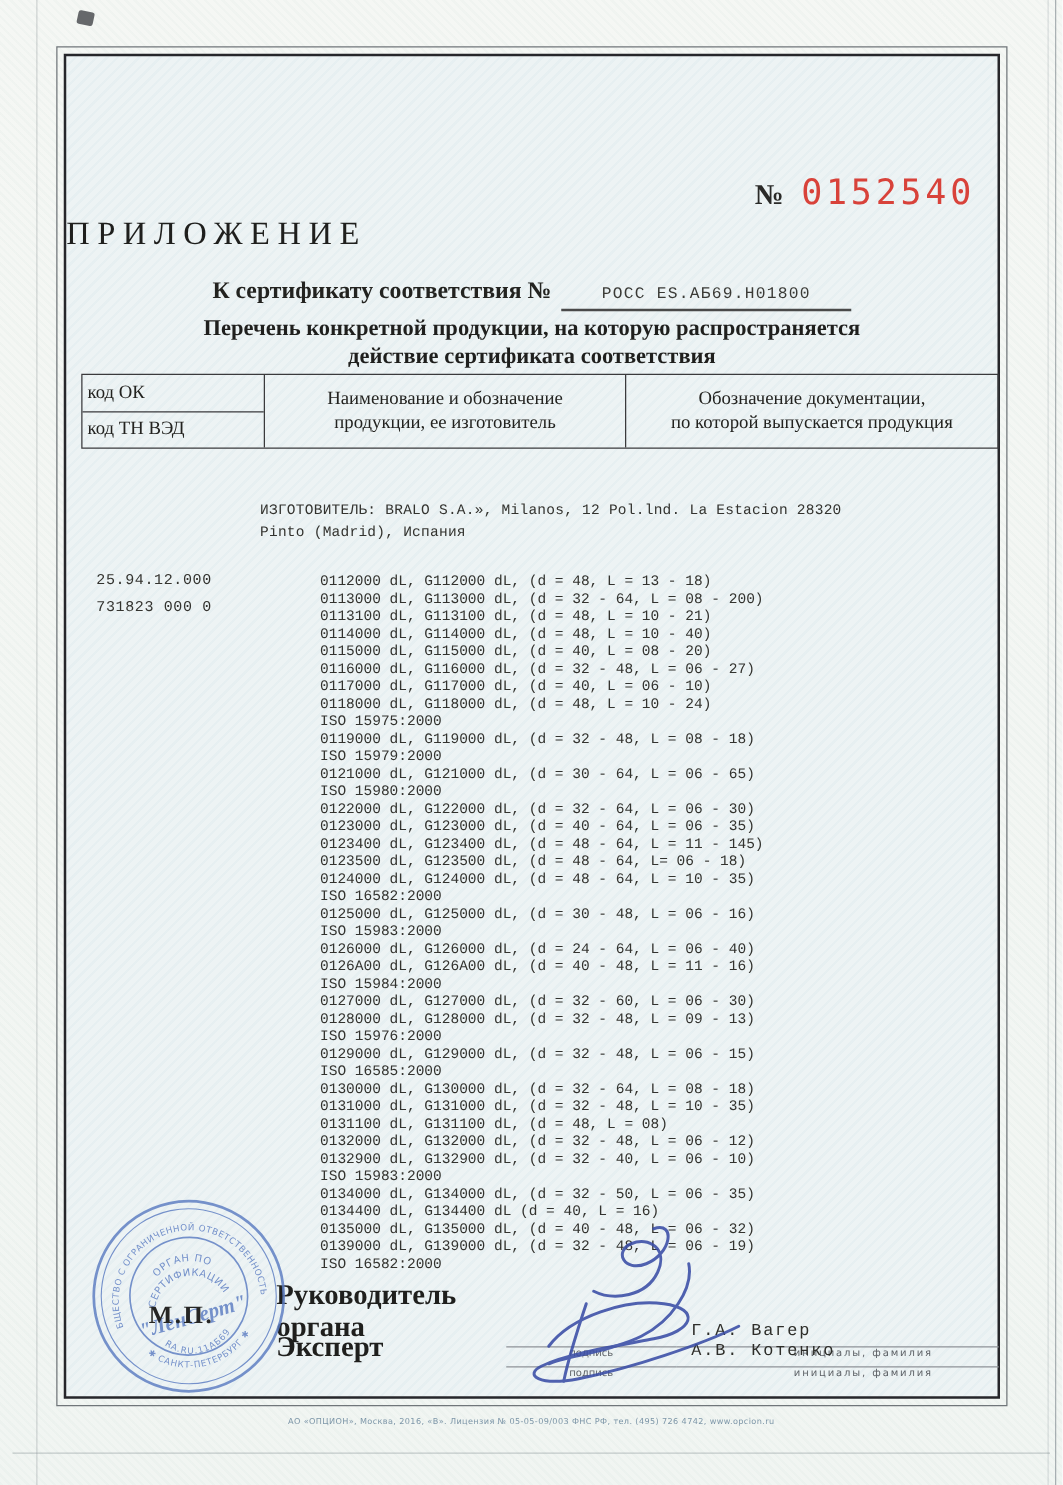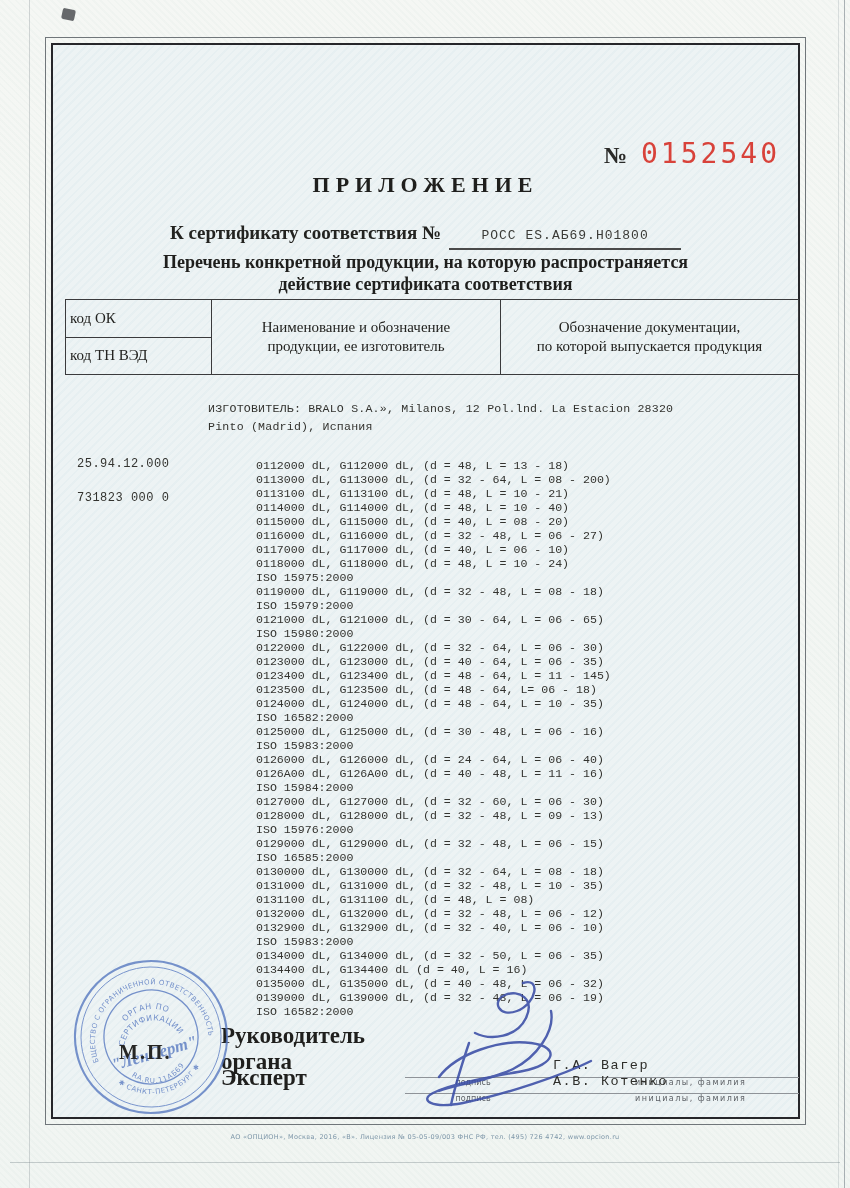--- a/index.html
+++ b/index.html
@@ -23,43 +23,43 @@
 
   .header-box{position:relative;padding-top:11px;height:67px;border-bottom:1.5px solid #26262a;text-align:center;}
   .header-box::after{content:"";position:absolute;left:-2px;right:-2px;bottom:-6px;border-bottom:1.5px solid #26262a;}
   .hdr1{font-size:25px;font-weight:bold;letter-spacing:6px;color:#1d1d1b;}
   .hdr2{font-size:16.5px;font-weight:bold;margin-top:5px;letter-spacing:0;transform:scaleX(.97);color:#1d1d1b;}
 
   .form-number{position:absolute;top:92px;right:18px;display:flex;align-items:baseline;gap:14px;}
   .fn-prefix{font-size:23px;font-weight:bold;color:#2a2a28;}
   .fn-value{font-family:"DejaVu Sans Mono",monospace;font-size:28px;letter-spacing:3px;}
 
-  .doc-title{position:absolute;top:127px;left:0;width:100%;text-align:center;
-    font-size:22px;font-weight:bold;letter-spacing:6px;color:#1f1f1d;}
+  .doc-title{position:absolute;top:127px;left:0;width:100%;
+    font-size:26px;font-weight:normal;letter-spacing:6px;color:#1f1f1d;}
 
   .cert-ref{position:absolute;top:177px;left:0;width:100%;text-align:center;font-size:19px;font-weight:bold;}
   .u-line{display:inline-block;width:232px;border-bottom:2px solid #4a4a4a;margin-left:8px;vertical-align:baseline;}
   .u-val{display:block;font-family:"Liberation Mono","DejaVu Sans Mono",monospace;font-weight:normal;
     font-size:13px;letter-spacing:1px;text-align:center;padding-bottom:5px;color:#3a3a36;}
 
   .subtitle{position:absolute;top:207px;left:0;width:100%;text-align:center;
     font-size:18px;font-weight:bold;line-height:21.5px;color:#1f1f1d;}
 
-  .spec-table{position:absolute;left:12px;top:254px;width:734px;height:76px;border:1.5px solid #3a3a3c;
+  .spec-table{position:absolute;left:12px;top:254px;width:734px;height:60px;border:1.5px solid #3a3a3c;
     box-sizing:border-box;display:grid;grid-template-columns:146px 1fr 297px;}
   .col1{border-right:1px solid #3a3a3c;display:flex;flex-direction:column;}
   .col1 .cell{flex:1;display:flex;align-items:center;padding-left:4px;font-size:15px;}
   .col1 .cell:first-child{border-bottom:1px solid #3a3a3c;}
   .colc{display:flex;align-items:center;justify-content:center;text-align:center;
     font-size:15px;line-height:19px;white-space:pre-line;}
   .col2{border-right:1px solid #3a3a3c;}
 
   .mono{font-family:"Liberation Mono","DejaVu Sans Mono",monospace;color:#33332f;}
   .codes-col{position:absolute;left:24px;top:412px;font-size:12px;letter-spacing:.5px;}
-  .code2{margin-top:20px;}
+  .code2{margin-top:8px;}
   .content-col{position:absolute;left:155px;top:355px;width:585px;font-size:11.6px;}
   .mfr-line{line-height:17.5px;letter-spacing:.2px;}
   .products{margin-top:24px;}
   .product-line{line-height:14px;white-space:pre;margin-left:48px;}
 
   .sig-row{position:absolute;left:168px;width:578px;display:flex;align-items:flex-end;}
   .sig-row1{top:978px;}
   .sig-row2{top:1020px;}
   .sig-role{width:184px;font-size:23px;font-weight:bold;padding-bottom:3px;color:#1f1f1d;}
   .sig-line{width:136px;border-bottom:1px solid #8f9398;position:relative;height:24px;}

